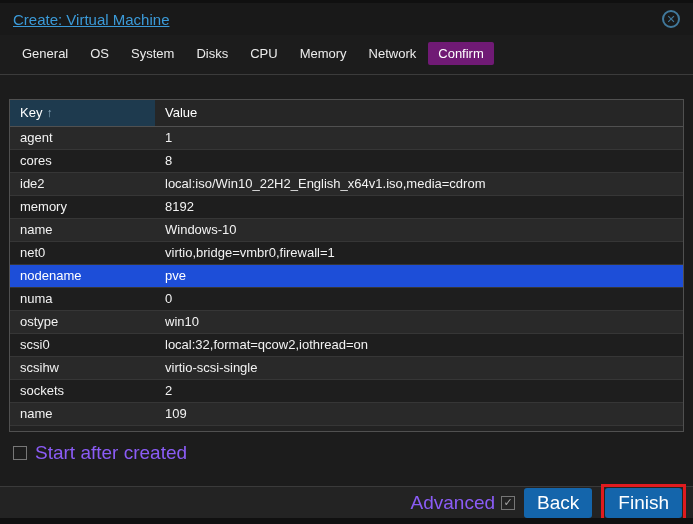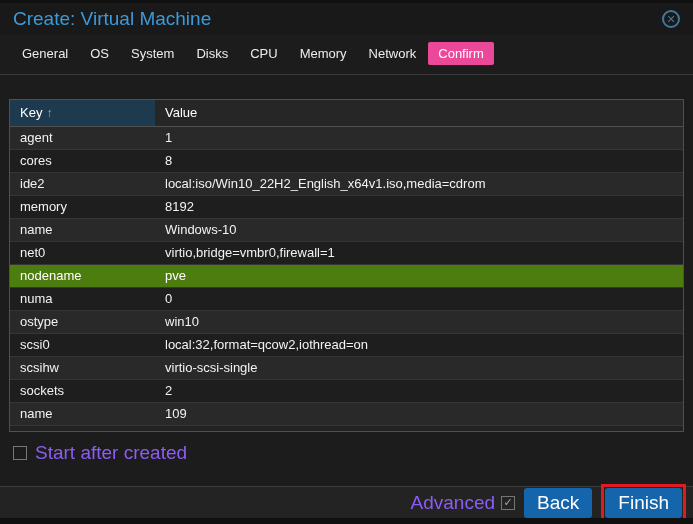--- a/index.html
+++ b/index.html
@@ -12,55 +12,55 @@
   .dialog { display: flex; flex-direction: column; height: 100%; }
   .top-strip { height: 3px; background: #101010; flex: 0 0 auto; }
   .bottom-strip { height: 6px; background: #101010; flex: 0 0 auto; }
 
   
   .titlebar {
     height: 32px; flex: 0 0 auto;
     display: flex; align-items: center; justify-content: space-between;
     padding: 0 13px; background: #191919;
   }
-  .title { color: #3b9ad8; font-size: 19px; }
+  .title { color: #3b9ad8; font-size: 15px; text-decoration: underline; }
   .close {
     width: 18px; height: 18px; border: 2px solid #41799c; border-radius: 50%;
     display: inline-flex; align-items: center; justify-content: center;
     color: #41799c; font-size: 11px; line-height: 1; cursor: pointer;
   }
 
   
   .tabbar {
     display: flex; align-items: center; gap: 2px;
     padding: 7px 12px 9px; border-bottom: 1px solid #3b3b3b; flex: 0 0 auto;
   }
   .tab { padding: 4px 10px; font-size: 13px; color: #ececec; cursor: pointer; white-space: nowrap; }
-  .tab.active { background: #ec4899; color: #ffffff; border-radius: 2px; }
+  .tab.active { background: #701a75; color: #ffffff; border-radius: 2px; }
 
   
   .table-wrap {
     margin: 24px 9px 0; border: 1px solid #505050;
     background: #222222; padding-bottom: 5px; flex: 0 0 auto;
   }
   table { width: 100%; border-collapse: collapse; font-size: 13px; table-layout: fixed; }
   th {
     text-align: left; font-weight: normal; height: 26px;
     padding: 0 0 0 10px; background: #262626; color: #ffffff;
     border-bottom: 1px solid #505050;
   }
   th.key-col { background: #1e3a4e; width: 145px; }
   .sort { color: #8fb0c5; font-size: 12px; padding-left: 4px; }
   td {
     height: 23px; padding: 0 0 0 10px; color: #f2f2f2;
     border-bottom: 1px solid #363636; overflow: hidden; white-space: nowrap;
   }
   tr.row:nth-of-type(odd) td { background: #292929; }
   tr.row:nth-of-type(even) td { background: #1e1e1e; }
-  tr.row.selected td { background: #4d7c0f; color: #ffffff; }
+  tr.row.selected td { background: #1d4ed8; color: #ffffff; }
   tr.row { cursor: default; }
 
   
   .start-row { display: flex; align-items: center; gap: 8px; margin: 10px 13px; flex: 0 0 auto; }
   .checkbox {
     width: 14px; height: 14px; border: 1px solid #767676; background: transparent;
     display: inline-flex; align-items: center; justify-content: center;
     font-size: 11px; color: #a5a5a5; cursor: pointer; flex: 0 0 auto;
   }
   .start-row .label, .footer .label { font-size: 19px; color: #8b5cf6; }

